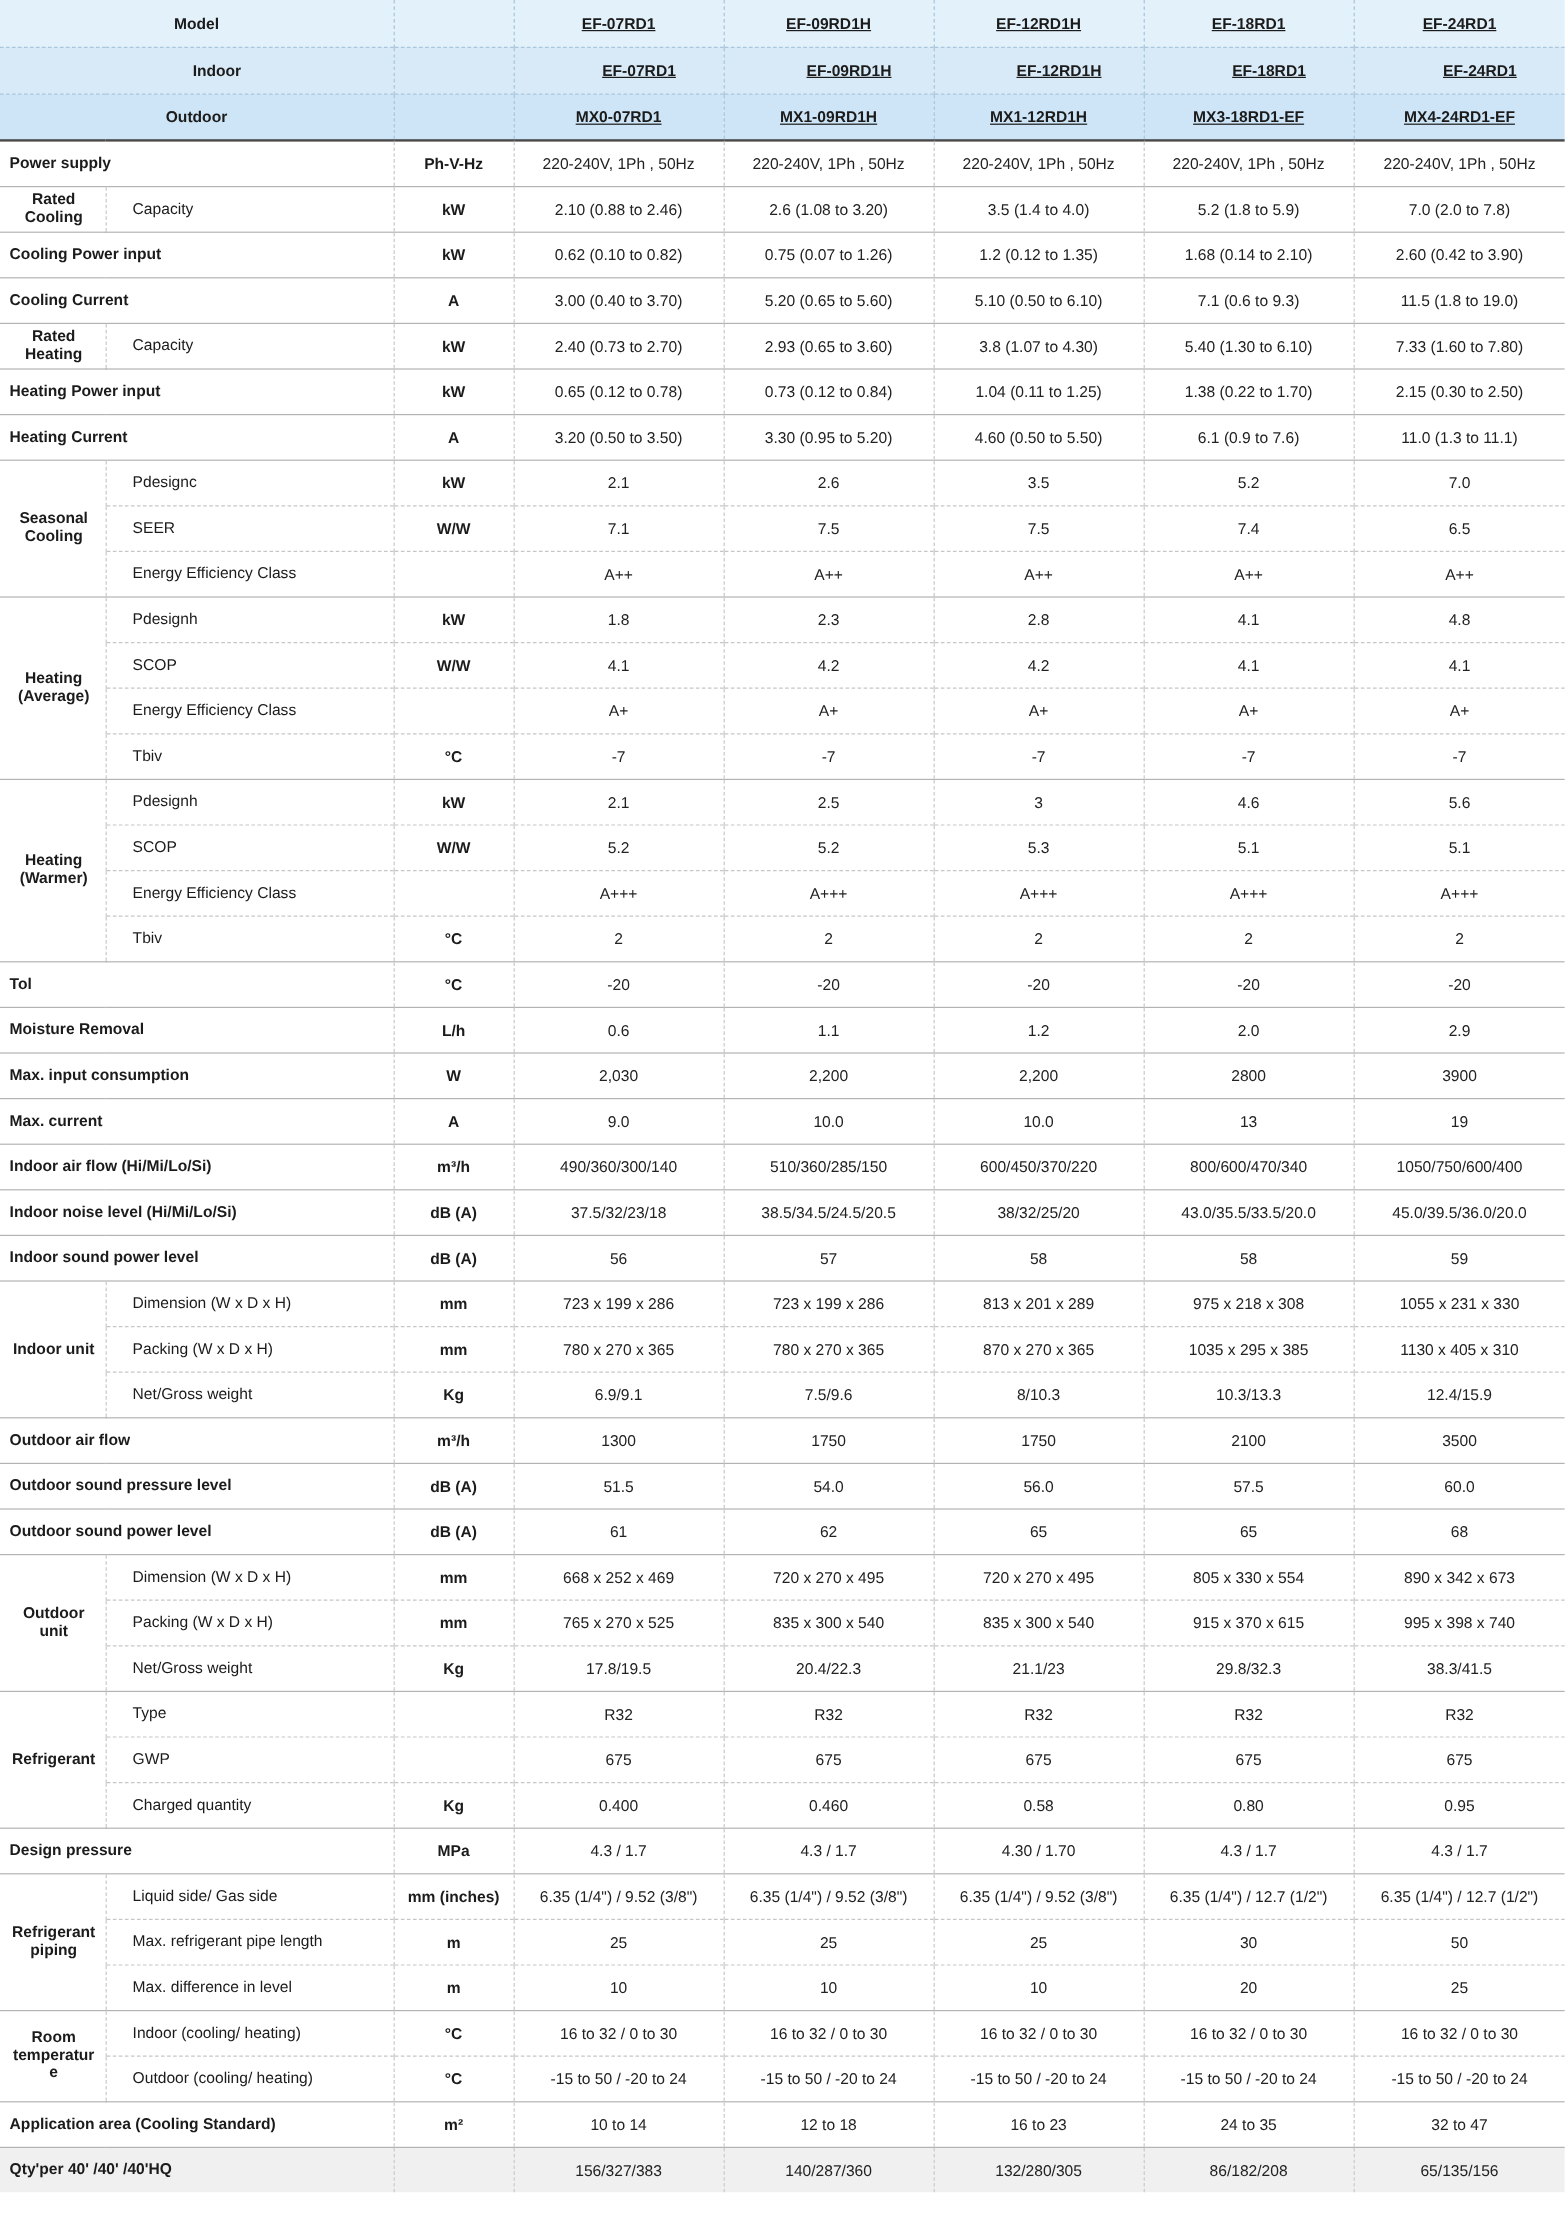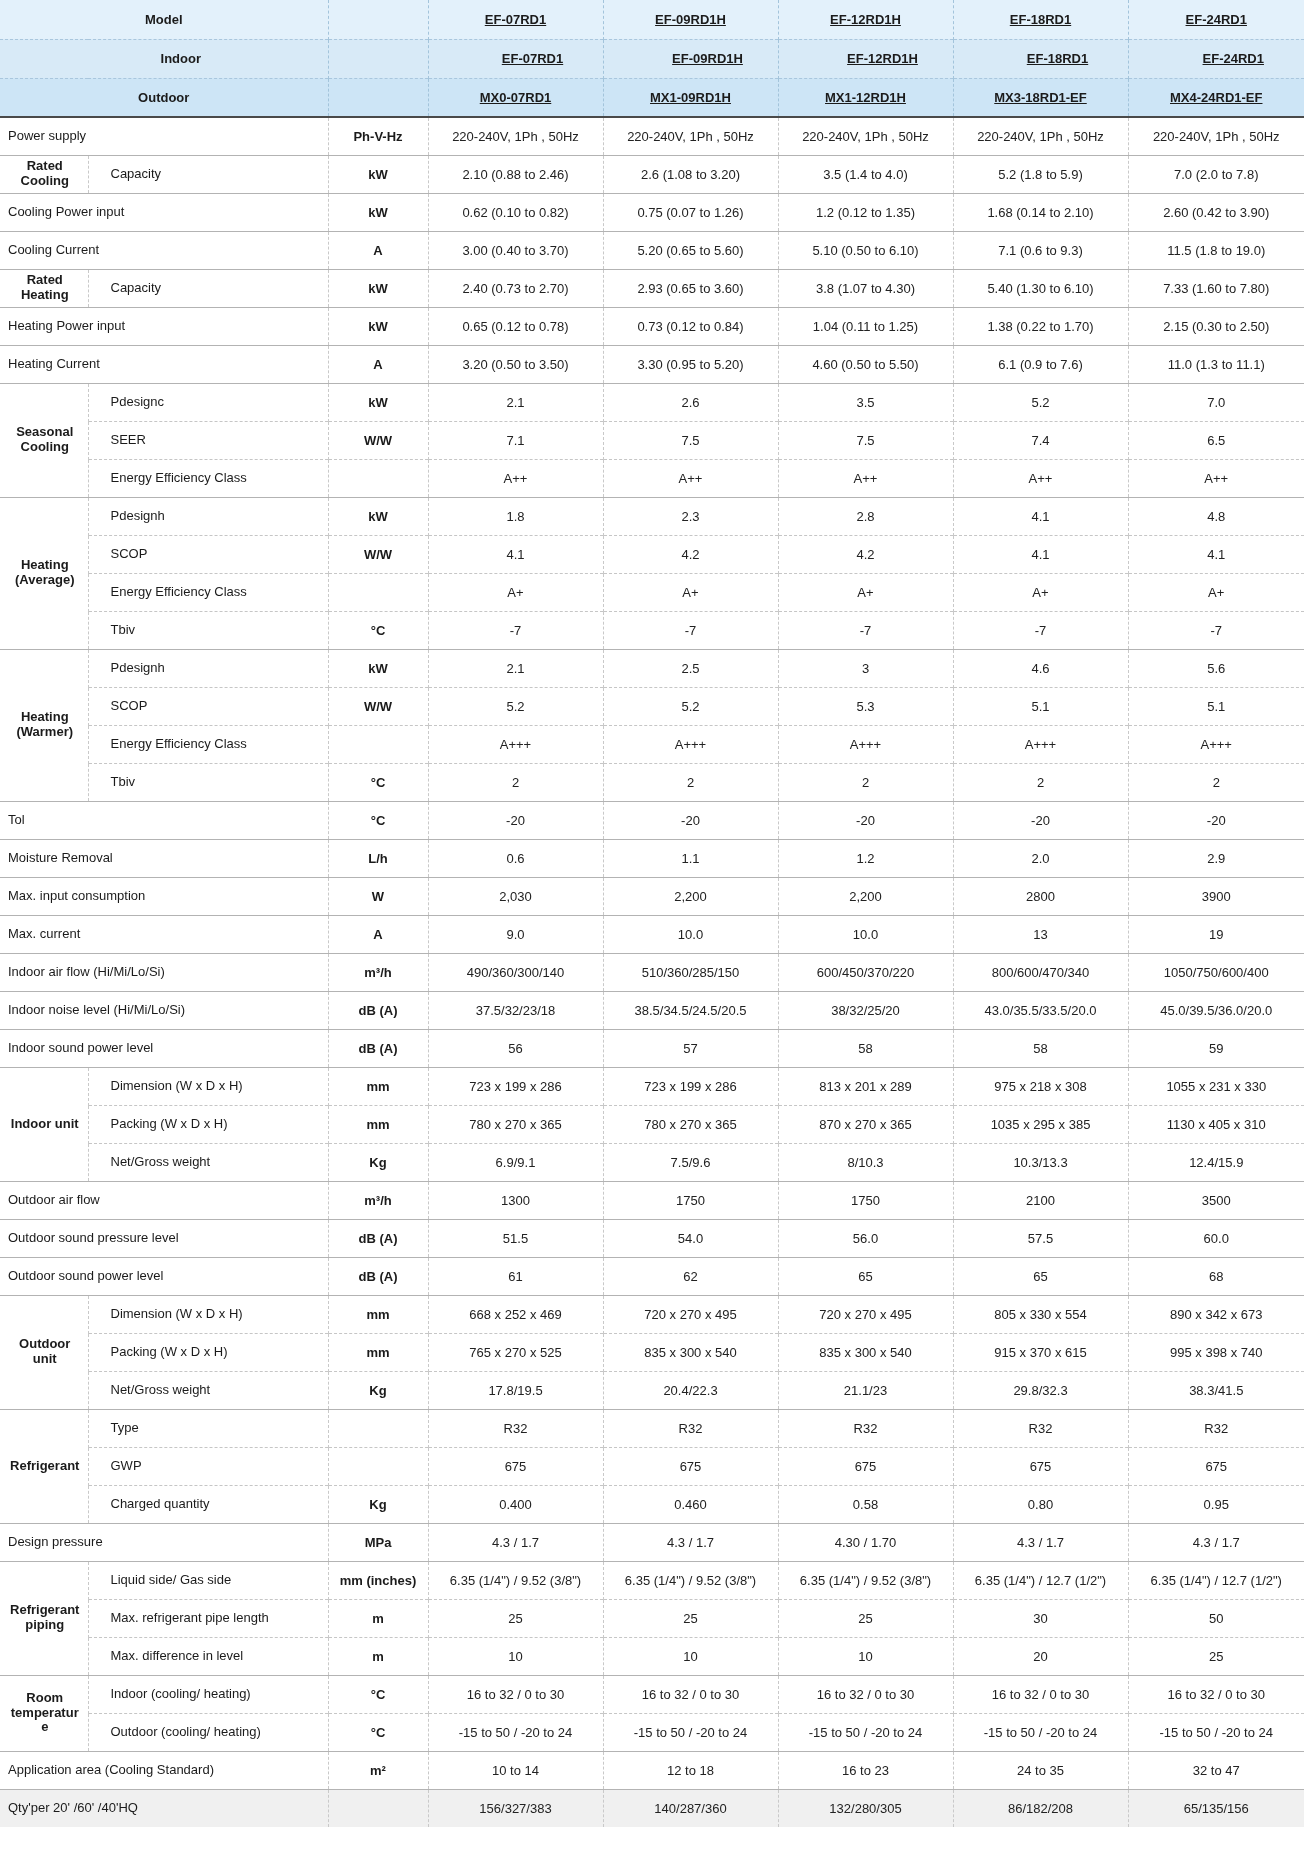--- a/index.html
+++ b/index.html
@@ -23,21 +23,21 @@
   tr.hdr-2 td{background:var(--header-blue-3);border-top:1px dashed #a9c6dd;}
   td.h-label{font-weight:bold;text-align:center;}
   td.h-value{font-weight:bold;text-align:center;text-decoration:underline;}
   tr.hdr td.vsep{border-left:1px dashed #a3c4db;}
   
   tbody tr{height:38px;}
   tr.first-body > td{border-top:2px solid var(--line-dark) !important;}
   tr.major > td{border-top:1px solid var(--line-solid);}
   tr.sub > td{border-top:1px dashed var(--line-dash);}
   td.group{font-weight:bold;padding-left:8px;line-height:1.15;text-align:center;}
-  td.label{font-weight:normal;padding-left:8px;line-height:1.2;margin-left:30px;}
+  td.label{font-weight:bold;padding-left:8px;line-height:1.2;margin-left:30px;}
   td.sublabel{font-weight:normal;padding-left:22px;line-height:1.2;}
   td.unit{font-weight:bold;text-align:center;margin-left:40px;}
   td.value{text-align:center;color:#222222;}
   td.vsep{border-left:1px dashed #c9c9c9;}
   tr.shaded td{background:var(--shaded-row);}
 </style>
 </head>
 <body>
 
 <div class="sheet">
@@ -482,21 +482,21 @@
         <tr class="major">
           <td class="label" colspan="2">Application area (Cooling Standard)</td>
           <td class="unit vsep">m²</td>
           <td class="value vsep">10 to 14</td>
           <td class="value vsep">12 to 18</td>
           <td class="value vsep">16 to 23</td>
           <td class="value vsep">24 to 35</td>
           <td class="value vsep">32 to 47</td>
         </tr>
         <tr class="major shaded">
-          <td class="label" colspan="2">Qty'per 20' /60' /40'HQ</td>
+          <td class="label" colspan="2">Qty'per 40' /40' /40'HQ</td>
           <td class="unit vsep"></td>
           <td class="value vsep">156/327/383</td>
           <td class="value vsep">140/287/360</td>
           <td class="value vsep">132/280/305</td>
           <td class="value vsep">86/182/208</td>
           <td class="value vsep">65/135/156</td>
         </tr>
       </tbody>
   </table>
 </div>

